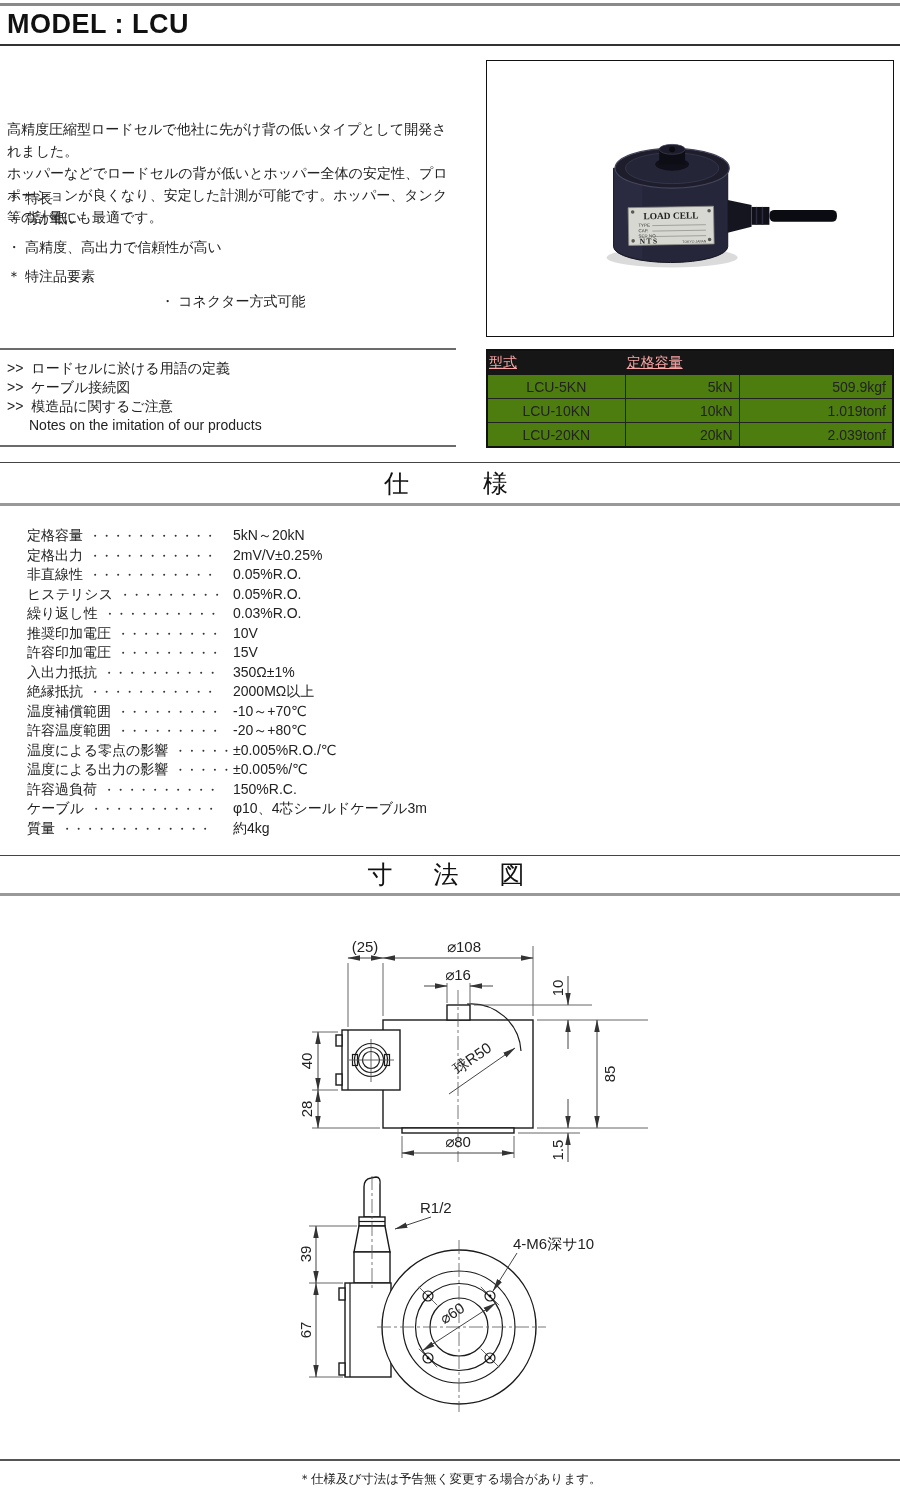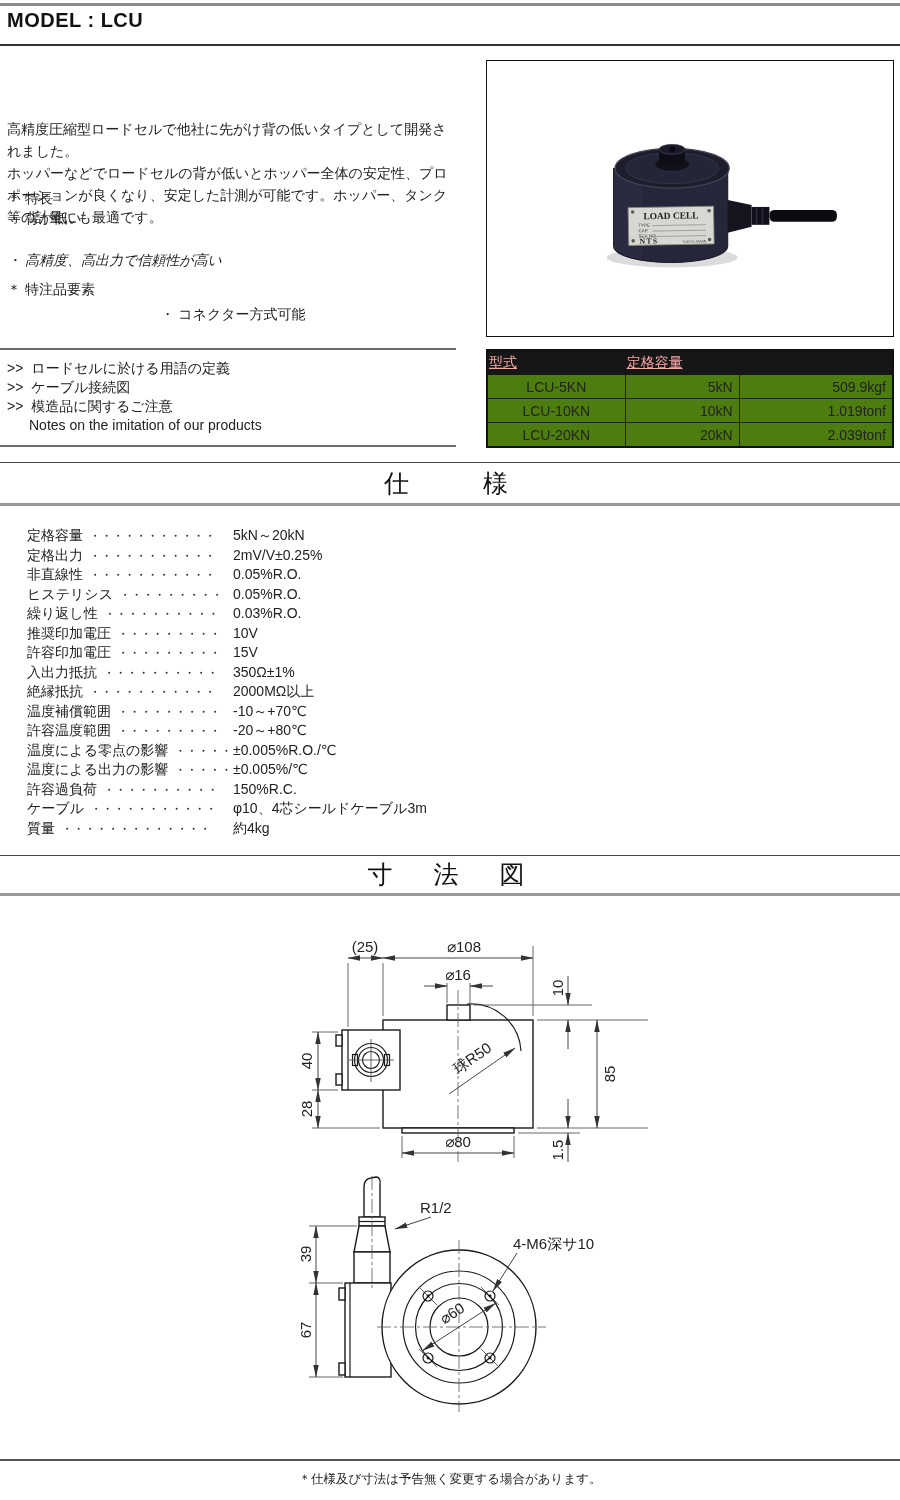--- a/index.html
+++ b/index.html
@@ -1,26 +1,26 @@
 <!DOCTYPE html>
 <html><head>
 <meta charset="utf-8">
 <style>
   html,body{margin:0;padding:0;background:#fff;}
   .page{position:relative;width:900px;height:1500px;background:#fff;overflow:hidden;
         font-family:"Liberation Sans","DejaVu Sans",sans-serif;color:#222;}
   .rule{position:absolute;left:0;right:0;}
   .top-rule{top:3px;height:3px;background:#8a8a8a;}
   .title-rule{top:44px;height:2px;background:#333;}
-  .page-title{position:absolute;left:7px;top:9px;font-size:20px;font-weight:bold;color:#111;letter-spacing:0.5px;}
+  .page-title{position:absolute;left:7px;top:9px;font-size:27px;font-weight:bold;color:#111;letter-spacing:0.5px;}
   .intro{position:absolute;left:7px;top:74px;width:452px;font-size:14px;line-height:22px;color:#222;margin-top:44px;}
   .features{position:absolute;left:7px;top:191px;width:452px;font-size:14px;color:#222;}
   .feat-h1{margin:0 0 0 0;line-height:14px;}
   .feat-i1{margin-top:6px;line-height:14px;}
-  .feat-i2{margin-top:28px;line-height:14px;font-style:italic;}
+  .feat-i2{margin-top:15px;line-height:14px;}
   .feat-h2{margin-top:15px;line-height:14px;}
   .feat-i3{margin-top:11px;line-height:14px;text-align:center;}
   .links{position:absolute;left:0;top:348px;width:456px;border-top:2px solid #6b6b6b;border-bottom:2px solid #6b6b6b;padding:9px 0 10px 0;font-size:14px;}
   .link-row{line-height:19px;padding-left:7px;}
   .link-prefix{margin-right:8px;color:#222;}
   .link-label{color:#222;cursor:pointer;}
   .link-sub{line-height:19px;padding-left:29px;color:#222;}
   .photo-box{position:absolute;left:486px;top:60px;width:406px;height:275px;border:1px solid #111;background:#fff;}
   .ratings{position:absolute;left:486px;top:349px;width:408px;border-collapse:collapse;font-size:14px;}
   .ratings th{background:#161616;color:#fca5a5;font-weight:normal;height:21px;border:1px solid #161616;text-align:left;text-decoration:underline;}

